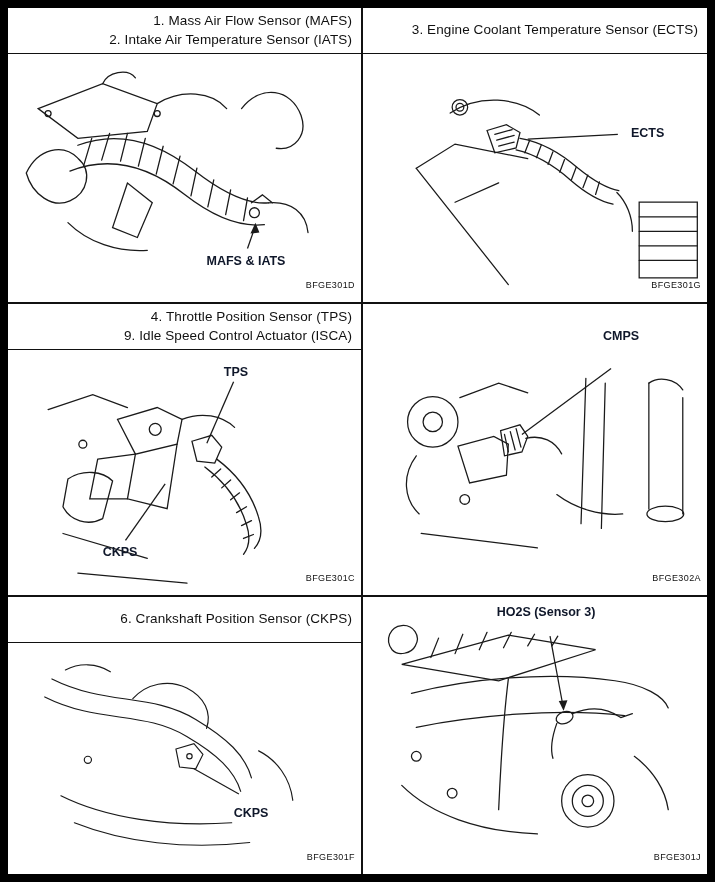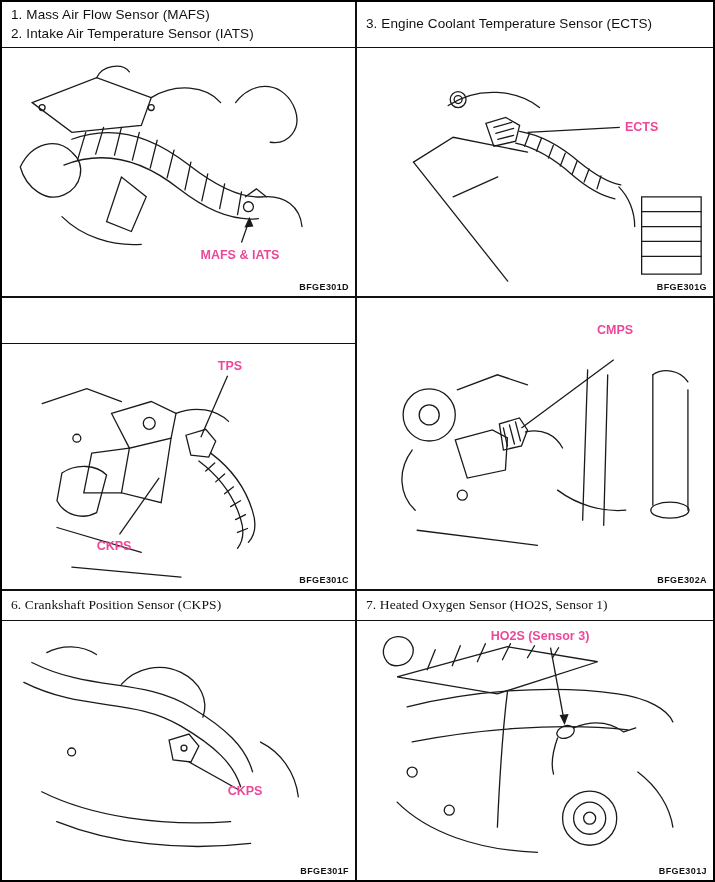--- a/index.html
+++ b/index.html
@@ -4,58 +4,59 @@
 <style>
   * { margin: 0; padding: 0; box-sizing: border-box; }
   html, body { background: #ffffff; }
   body {
     width: 715px; height: 882px;
     font-family: "Liberation Sans", "DejaVu Sans", sans-serif;
     color: #111;
   }
   .sheet {
     width: 715px; height: 882px;
-    border: 2px solid #000000;
+    border: 8px solid #000000;
     display: grid;
     grid-template-columns: 355px 1fr;
     grid-template-rows: 296px 293px 1fr;
     background: #fff;
+    text-align: right;
   }
   .panel {
     position: relative;
     border-right: 2px solid #111;
     border-bottom: 2px solid #111;
     display: flex; flex-direction: column;
     overflow: hidden;
     background: #fff;
   }
   .panel.col2 { border-right: none; }
   .panel.row3 { border-bottom: none; }
   .panel-header {
     border-bottom: 1.5px solid #111;
     padding: 3px 9px;
     display: flex; flex-direction: column; justify-content: center;
     font-size: 13.5px; line-height: 1.4;
     letter-spacing: 0.1px;
   }
   .row12 .panel-header { height: 46px; }
-  .row3  .panel-header { height: 30px; font-family: Liberation Serif, serif; }
+  .row3  .panel-header { height: 46px; }
   .panel-body { position: relative; flex: 1; }
   .art { position: absolute; inset: 0; width: 100%; height: 100%; }
   .callout {
     position: absolute;
     font-weight: bold;
     font-size: 12.5px;
     white-space: nowrap;
-    color: #ec4899;
+    color: #0f172a;
   }
   .callout.centered { transform: translateX(-50%); }
   .figure-code {
-    position: absolute; right: 6px; bottom: 4px;
-    font-size: 9px; font-weight: bold; letter-spacing: 0.4px;
+    position: absolute; right: 6px; bottom: 12px;
+    font-size: 9px; font-weight: normal; letter-spacing: 0.4px;
     color: #111;
   }
 </style>
 </head>
 <body>
 
 <div class="sheet">
 
   <div class="panel row12">
     <div class="panel-header">
@@ -122,20 +123,22 @@
         </g>
         <line x1="263" y1="80" x2="170" y2="85" stroke="#1a1a1a" stroke-width="1.3"></line>
       </svg>
       <div class="callout" style="left:268px; top:72px;">ECTS</div>
       <div class="figure-code">BFGE301G</div>
     </div>
   </div>
 
   <div class="panel row12">
     <div class="panel-header">
+      <div>4. Throttle Position Sensor (TPS)</div>
+      <div>9. Idle Speed Control Actuator (ISCA)</div>
     </div>
     <div class="panel-body">
       <svg class="art" viewBox="0 0 355 247" aria-hidden="true">
         <g stroke="#1a1a1a" fill="none" stroke-width="1.3" stroke-linecap="round">
           <path d="M110,70 L150,58 L175,70 L170,95 L128,105 Z"></path>
           <path d="M128,105 L120,150 L160,160 L170,95"></path>
           <path d="M90,110 L128,105 M90,110 L82,150 L120,150"></path>
           <circle cx="148" cy="80" r="6"></circle>
           <path d="M175,70 C195,62 215,66 228,78"></path>
           <path d="M185,92 L205,86 L215,98 L208,114 L190,112 Z"></path>
@@ -202,23 +205,20 @@
           <circle cx="70" cy="130" r="4"></circle>
         </g>
         <line x1="238" y1="168" x2="188" y2="140" stroke="#1a1a1a" stroke-width="1.3"></line>
       </svg>
       <div class="callout centered" style="left:243px; top:163px;">CKPS</div>
       <div class="figure-code">BFGE301F</div>
     </div>
   </div>
 
   <div class="panel row3 col2">
-    <div class="panel-header">
-      <div>7. Heated Oxygen Sensor (HO2S, Sensor 1)</div>
-    </div>
     <div class="panel-body">
       <svg class="art" viewBox="0 0 355 257" aria-hidden="true">
         <g stroke="#1a1a1a" fill="none" stroke-width="1.3" stroke-linecap="round">
           <path d="M40,55 L150,25 L240,40 L140,72 Z"></path>
           <path d="M70,48 L78,28 M95,44 L103,24 M120,40 L128,22 M145,38 L153,22 M170,36 L177,24 M195,36 L201,26"></path>
           <path d="M30,40 C22,30 28,16 40,15 C52,14 60,26 54,36 C50,44 36,47 30,40 Z"></path>
           <path d="M50,85 C110,70 190,62 260,72 C290,76 310,88 315,100"></path>
           <path d="M55,120 C115,108 200,100 270,108"></path>
           <path d="M150,70 C145,110 142,160 140,205"></path>
           <ellipse cx="208" cy="110" rx="9" ry="6" transform="rotate(-20 208 110)"></ellipse>

